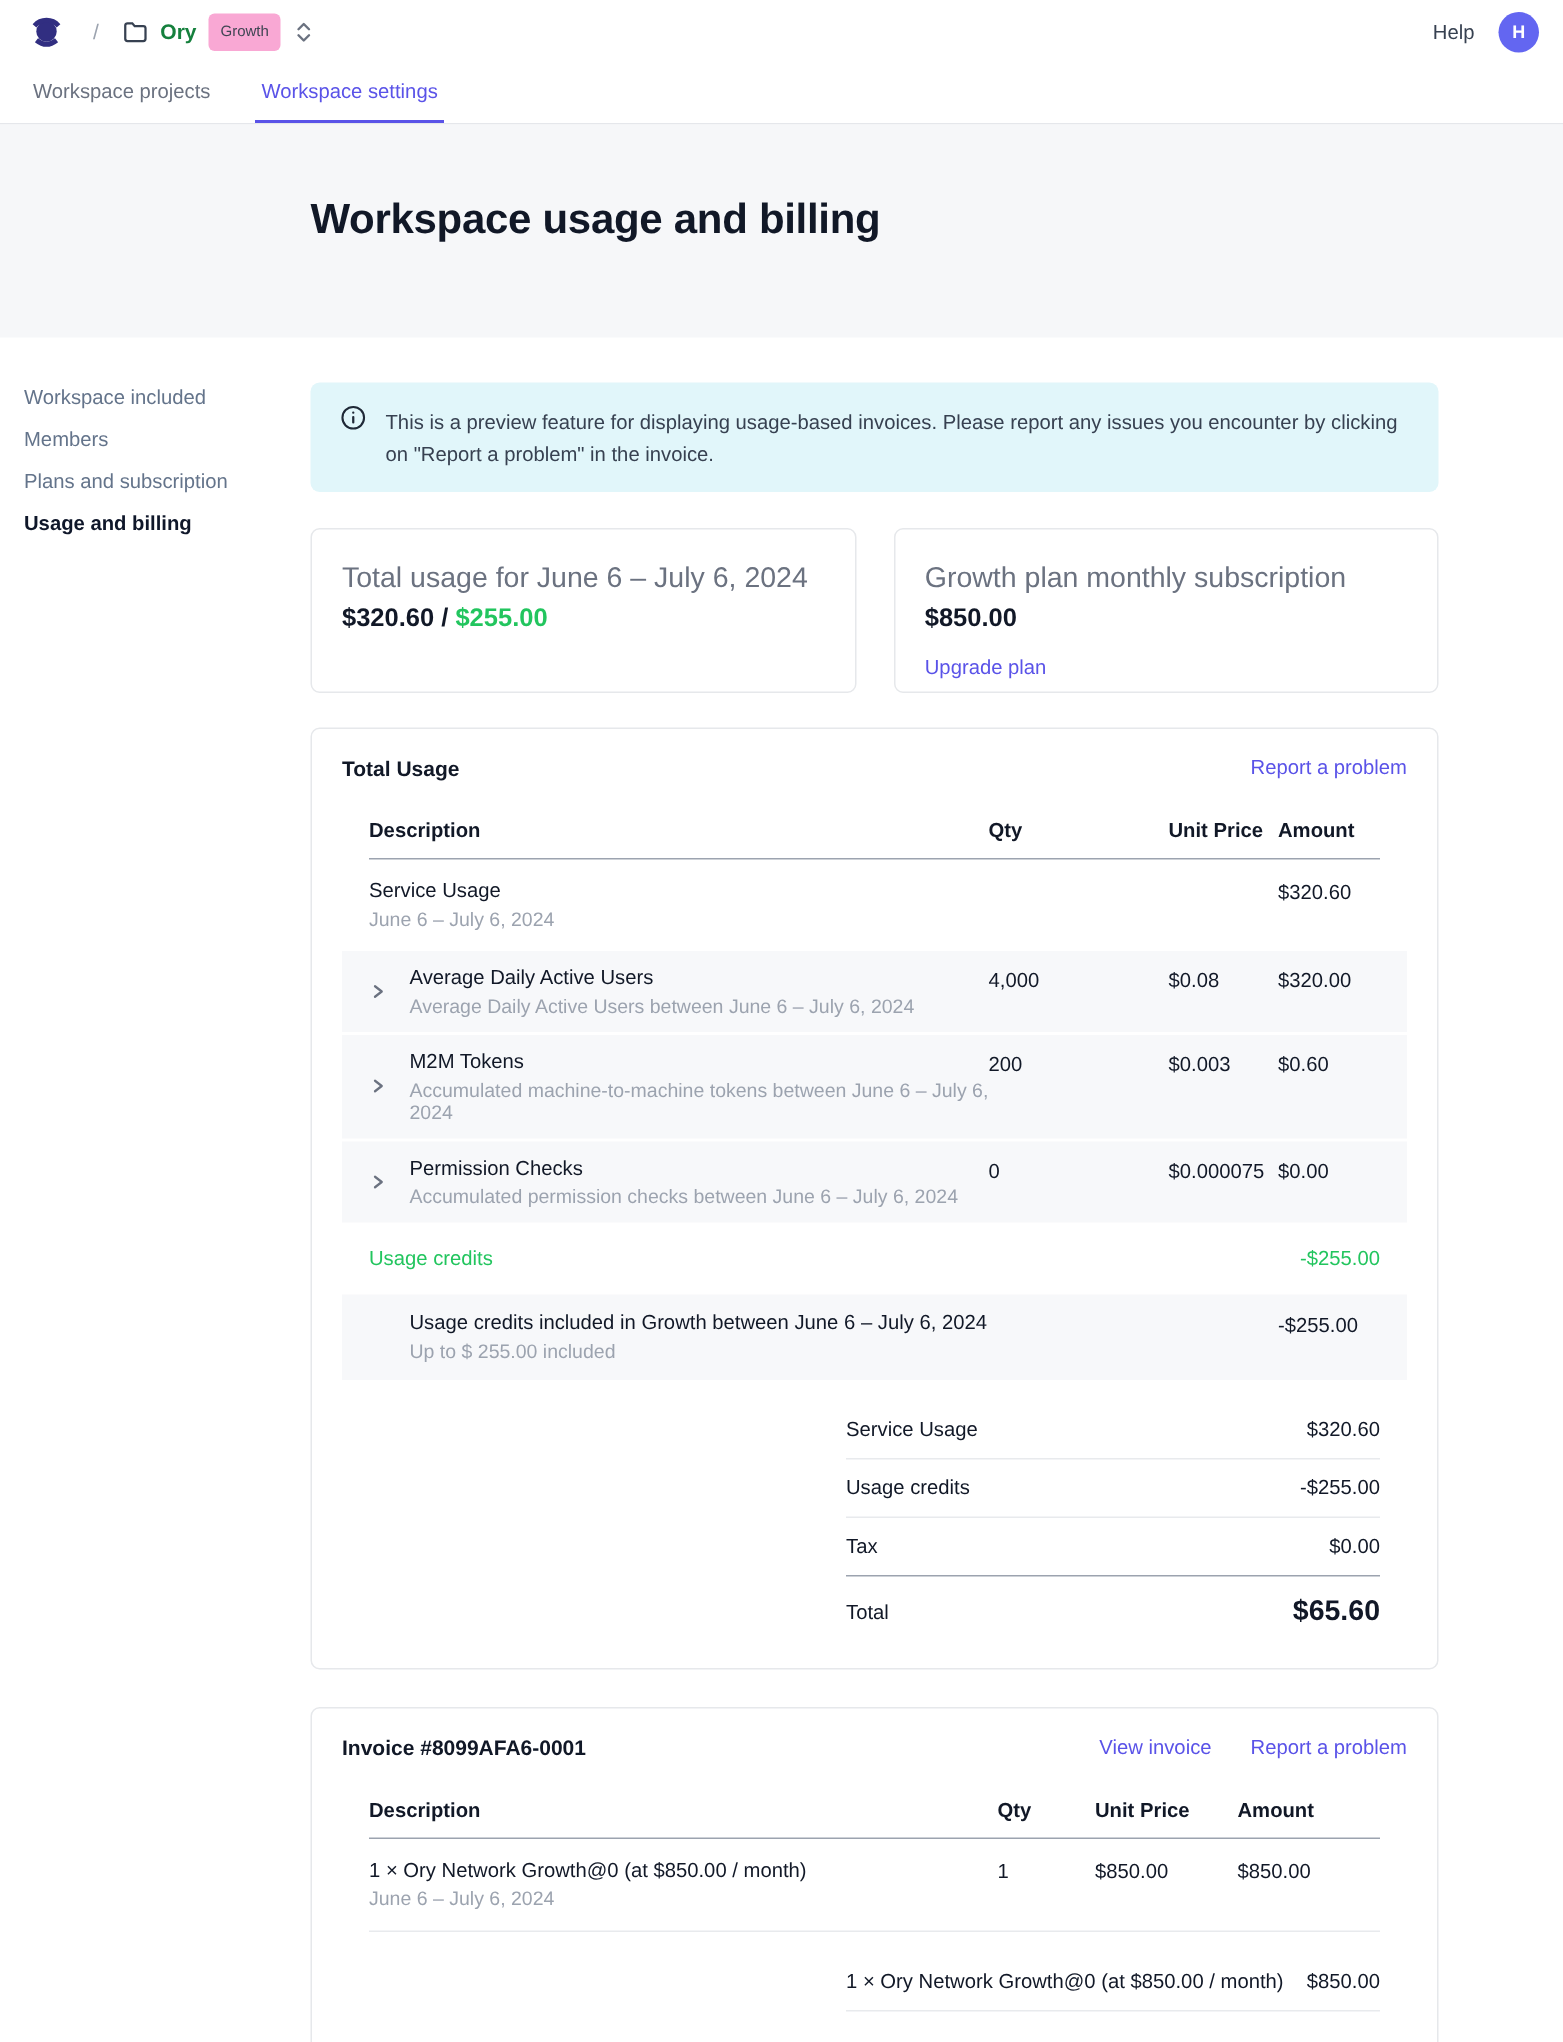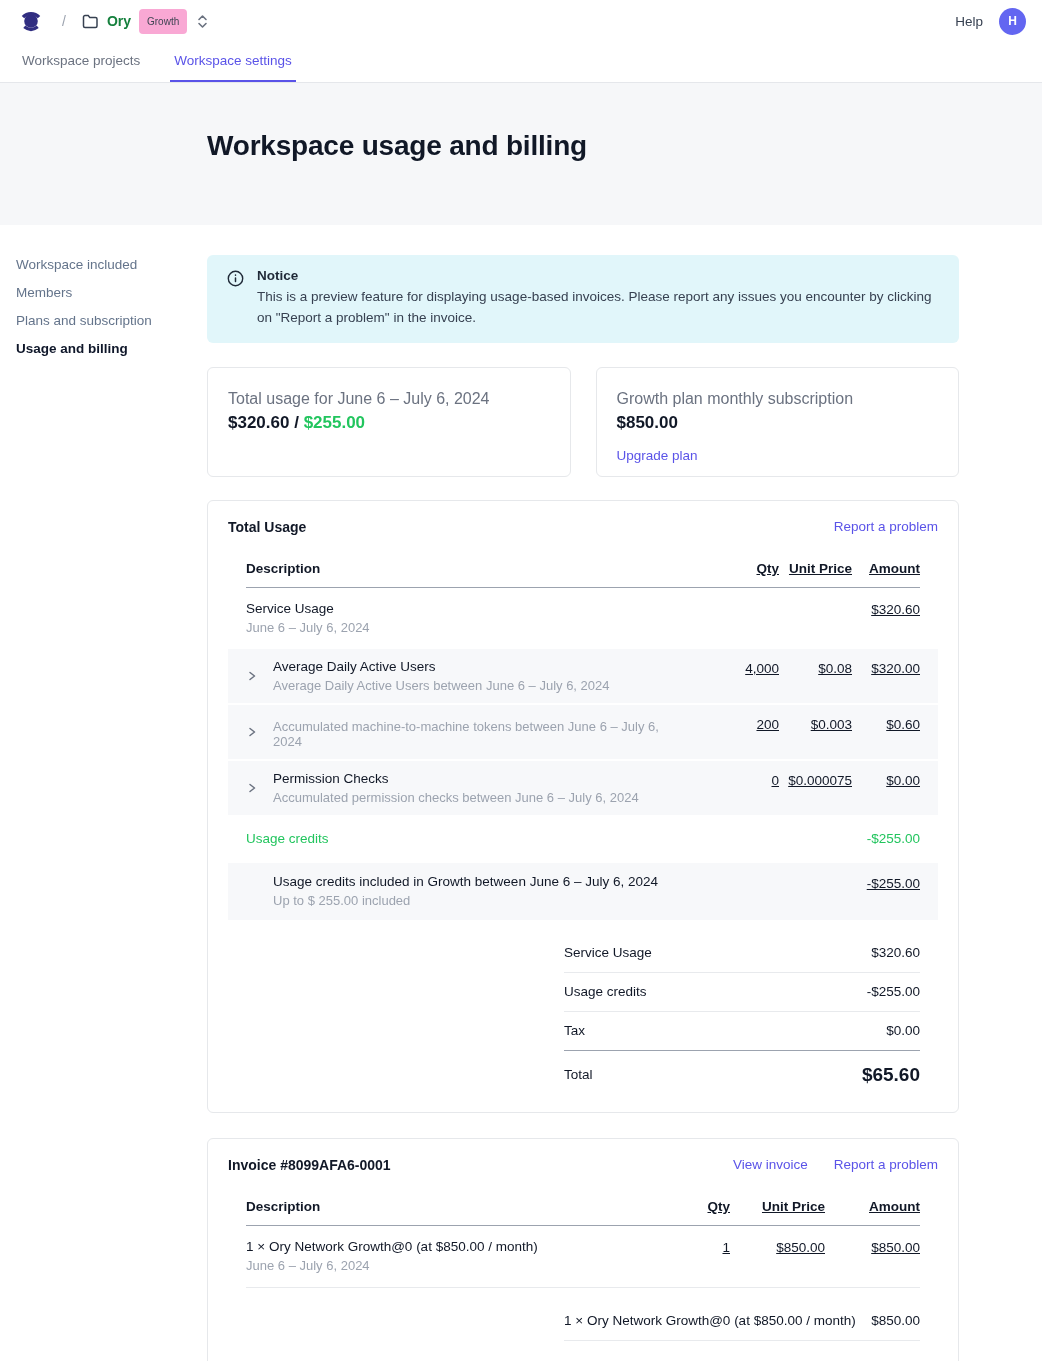--- a/index.html
+++ b/index.html
@@ -105,21 +105,21 @@
 
   
   .cards-row { display: flex; gap: 25px; margin-top: 24px; }
   .mini-card {
     flex: 1;
     border: 1px solid #e6e8eb;
     border-radius: 6px;
     height: 110px;
     padding: 22px 20px;
   }
-  .mini-card-label { color: #6b7280; font-size: 16px; }
+  .mini-card-label { color: #6b7280; font-size: 19px; }
   .mini-card-value { margin-top: 5px; font-size: 17px; font-weight: 600; color: #111827; }
   .mini-card-value .green { font-weight: 600; }
   .upgrade-link { display: inline-block; margin-top: 15px; color: #5a53e8; font-size: 13.5px; }
   .green { color: #22c55e; }
 
   
   .big-card {
     border: 1px solid #e6e8eb;
     border-radius: 6px;
     margin-top: 23px;
@@ -128,21 +128,21 @@
   .big-card-head { display: flex; align-items: center; }
   .big-card-title { font-size: 14px; font-weight: 700; color: #111827; }
   .big-card-links { margin-left: auto; display: flex; gap: 26px; }
   .big-card-links a { color: #5a53e8; font-size: 13.5px; }
 
   .tbl { margin: 16px 18px 0; }
   .grid-usage { display: grid; grid-template-columns: 1fr 120px 73px 68px; }
   .grid-invoice { display: grid; grid-template-columns: 1fr 65px 95px 95px; }
   .tbl-head { padding: 10px 0 11px; border-bottom: 1.5px solid #9ca3af; }
   .tbl-head > div { font-weight: 700; font-size: 13.5px; color: #111827; }
-  .num { text-align: right; text-decoration: underline; }
+  .num { text-align: left; }
   .cell-title { font-size: 13.5px; color: #111827; }
   .cell-sub { font-size: 13px; color: #9ca3af; margin-top: 4px; }
   .cell-num { font-size: 13.5px; color: #111827; padding-top: 1px; }
 
   .row-group { padding: 13px 0 14px; }
   .row-sub {
     background: #f7f8fa;
     margin: 0 -18px 2px;
     padding: 10px 18px;
     align-items: center;
@@ -239,21 +239,20 @@
 
     <div class="notice">
       <span class="notice-icon">
         <svg width="17" height="17" viewBox="0 0 17 17" fill="none">
           <circle cx="8.5" cy="8.5" r="7.2" stroke="#1f2937" stroke-width="1.4"></circle>
           <rect x="7.75" y="7.3" width="1.5" height="5" rx="0.7" fill="#1f2937"></rect>
           <rect x="7.75" y="4.3" width="1.5" height="1.6" rx="0.7" fill="#1f2937"></rect>
         </svg>
       </span>
       <div>
-        <div class="notice-title">Notice</div>
         <div class="notice-body">This is a preview feature for displaying usage-based invoices. Please report any issues you encounter by clicking on "Report a problem" in the invoice.</div>
       </div>
     </div>
 
     <div class="cards-row">
       <div class="mini-card">
         <div class="mini-card-label">Total usage for June 6 – July 6, 2024</div>
         <div class="mini-card-value">
           <span>$320.60</span><span> / </span><span class="green">$255.00</span>
         </div>
@@ -309,20 +308,21 @@
         </div>
 
         <div class="grid-usage row-sub">
           <div class="sub-desc">
             <span class="chev">
               <svg width="12" height="12" viewBox="0 0 12 12" fill="none" stroke="#6b7280" stroke-width="1.5" stroke-linecap="round" stroke-linejoin="round">
                   <path d="M4 2.5 L8.5 6 L4 9.5"></path>
                 </svg>
             </span>
             <div>
+              <div class="cell-title">M2M Tokens</div>
               <div class="cell-sub">Accumulated machine-to-machine tokens between June 6 – July 6, 2024</div>
             </div>
           </div>
           <div class="num cell-num">200</div>
           <div class="num cell-num">$0.003</div>
           <div class="num cell-num">$0.60</div>
         </div>
 
         <div class="grid-usage row-sub">
           <div class="sub-desc">

